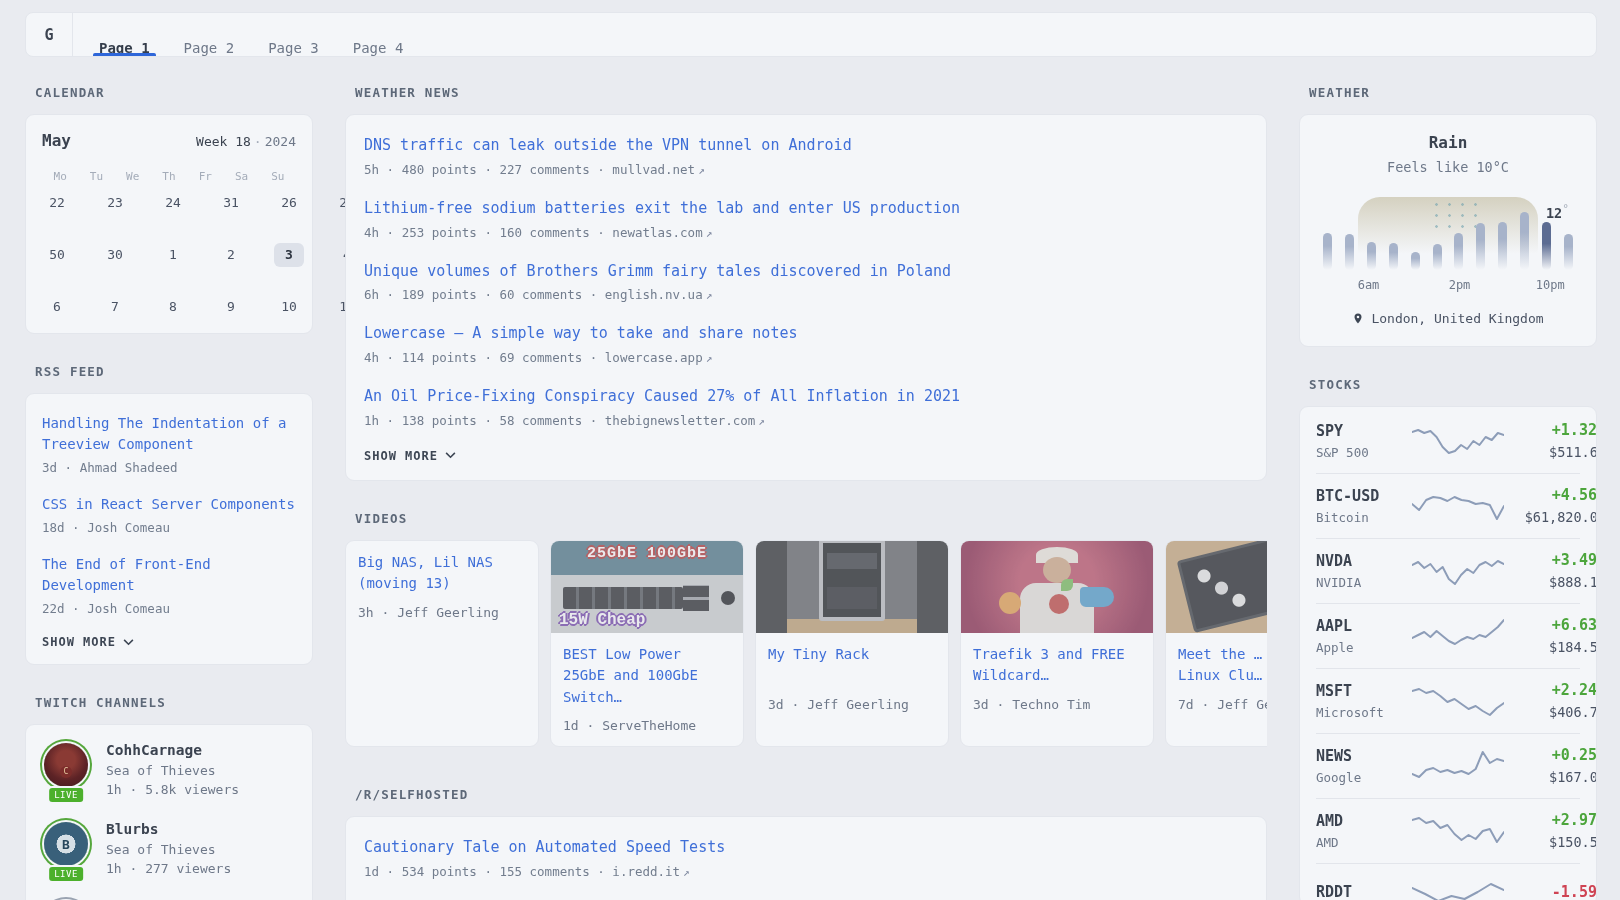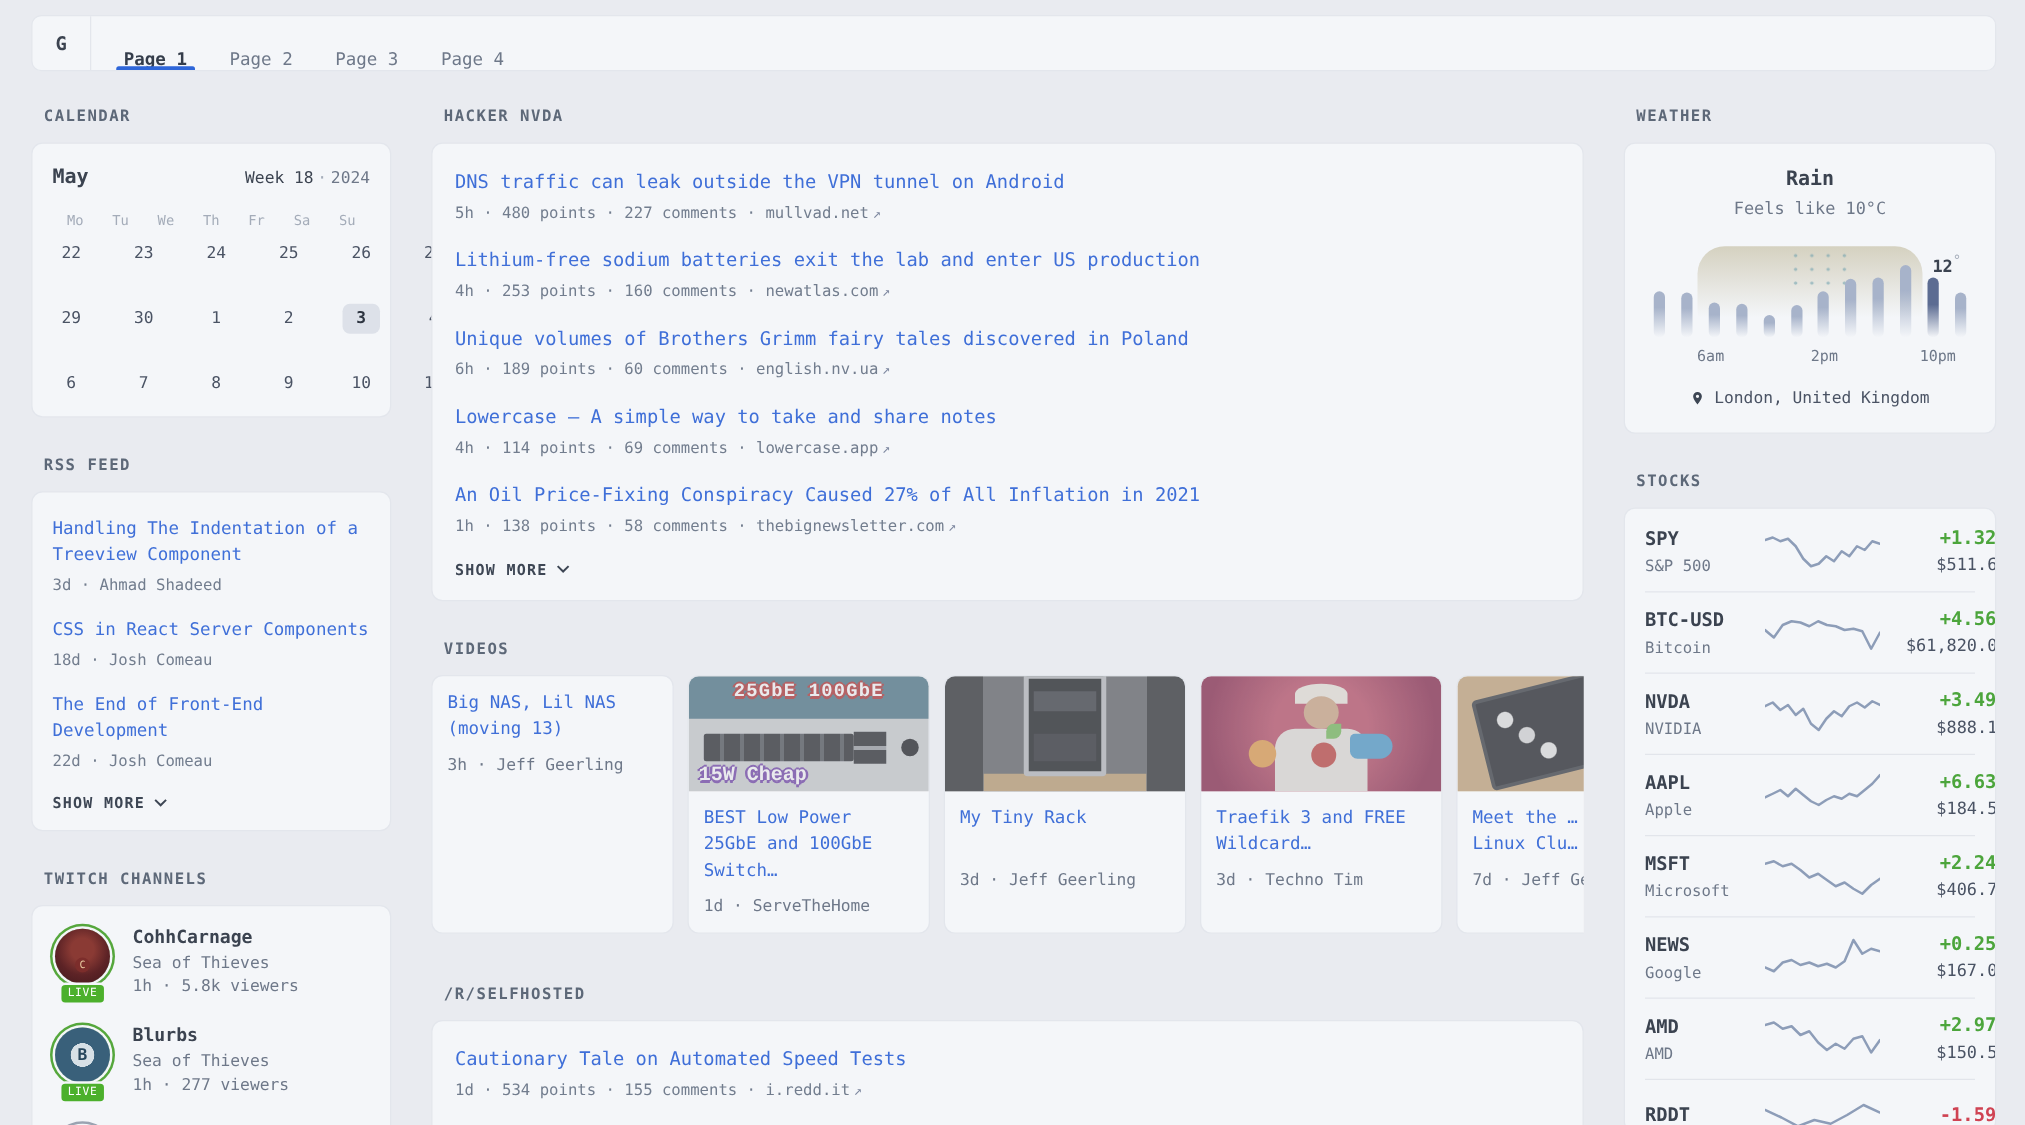--- a/index.html
+++ b/index.html
@@ -172,25 +172,25 @@
               <span>We</span>
               <span>Th</span>
               <span>Fr</span>
               <span>Sa</span>
               <span>Su</span>
             </div>
           <div class="cal-grid">
               <div class="cday">22</div>
               <div class="cday">23</div>
               <div class="cday">24</div>
-              <div class="cday">25</div>
+              <div class="cday">31</div>
               <div class="cday">26</div>
               <div class="cday">27</div>
               <div class="cday">28</div>
-              <div class="cday">29</div>
+              <div class="cday">50</div>
               <div class="cday">30</div>
               <div class="cday">1</div>
               <div class="cday">2</div>
               <div class="cday sel">3</div>
               <div class="cday">4</div>
               <div class="cday">5</div>
               <div class="cday">6</div>
               <div class="cday">7</div>
               <div class="cday">8</div>
               <div class="cday">9</div>
@@ -261,21 +261,21 @@
             <div>
               <div class="ch-name">ThePrimeagen</div>
             </div>
           </div>
         </div>
       </div>
     </div>
 
     <div class="col-mid">
       <div class="section">
-        <div class="section-title">HACKER NVDA</div>
+        <div class="section-title">WEATHER NEWS</div>
         <div class="card feed big">
           <div class="feed-item">
             <div class="item-title">DNS traffic can leak outside the VPN tunnel on Android</div>
             <div class="meta"><span>5h · 480 points · 227 comments · </span><span class="domain">mullvad.net</span><span class="ext">↗</span></div>
           </div>
           <div class="feed-item">
             <div class="item-title">Lithium-free sodium batteries exit the lab and enter US production</div>
             <div class="meta"><span>4h · 253 points · 160 comments · </span><span class="domain">newatlas.com</span><span class="ext">↗</span></div>
           </div>
           <div class="feed-item">

